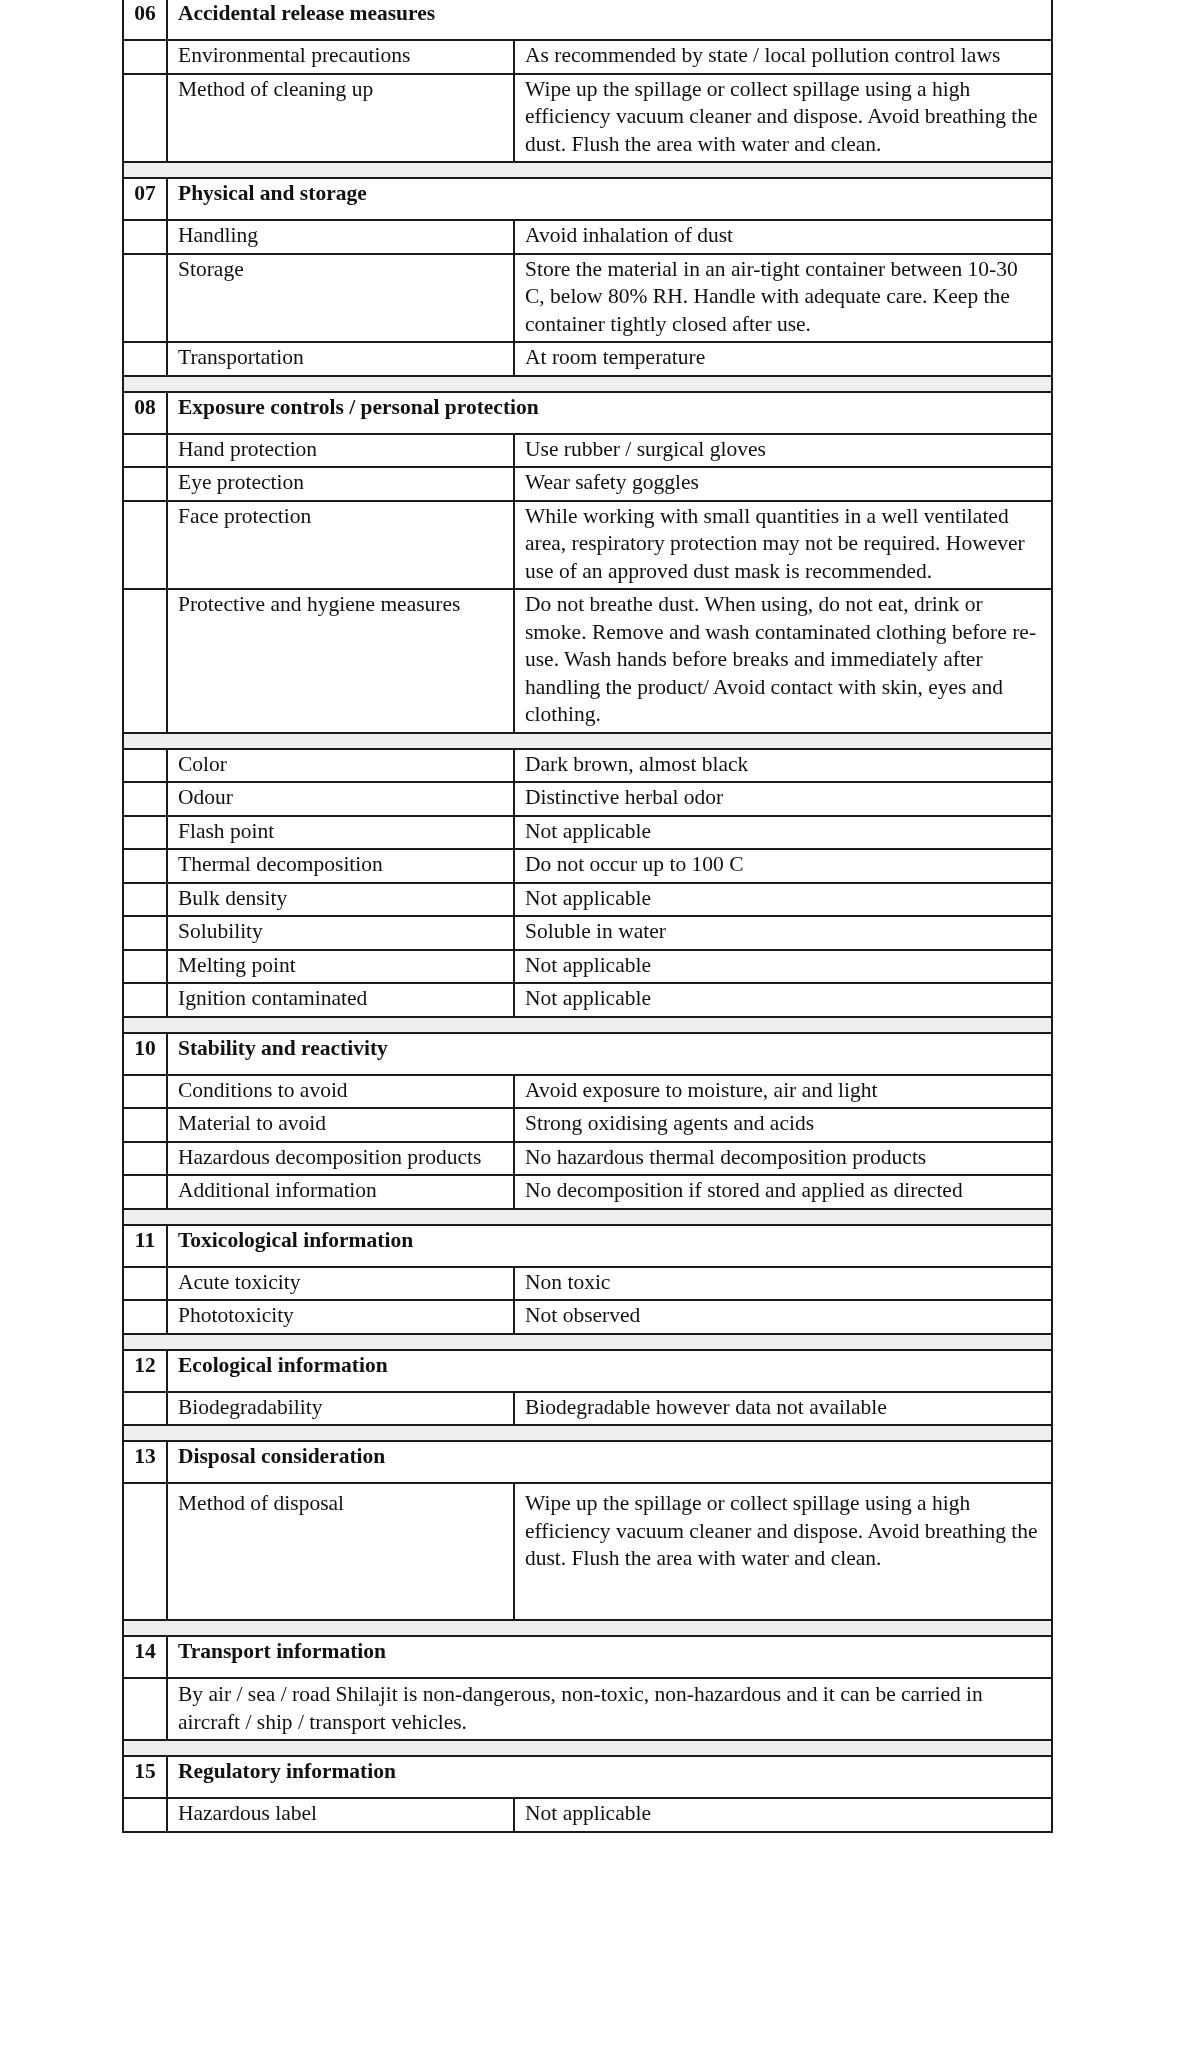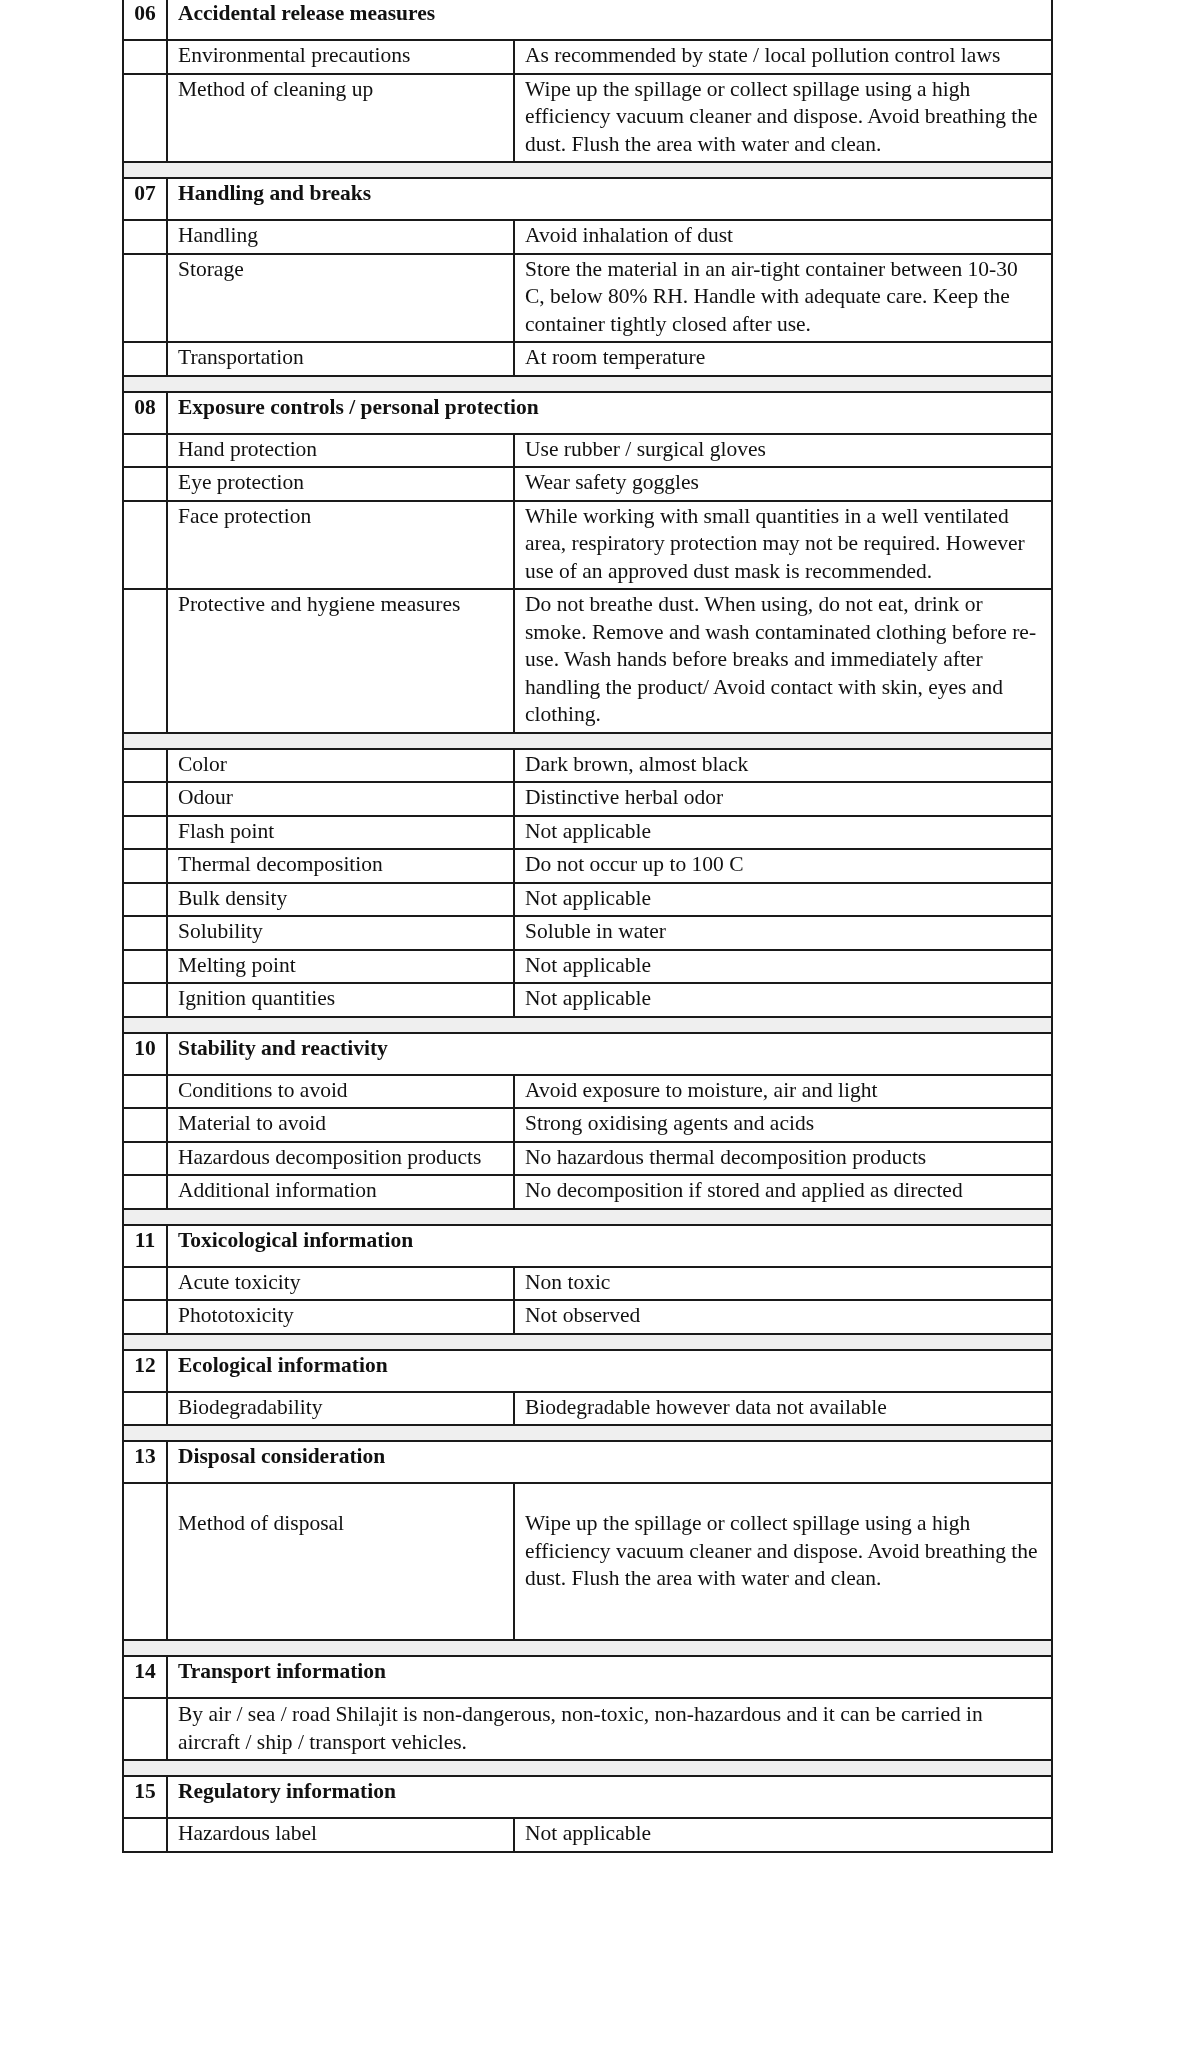--- a/index.html
+++ b/index.html
@@ -10,21 +10,21 @@
   td { border: 2.5px solid #1a1a1a; vertical-align: top; font-size: 21.5px; line-height: 27.5px; padding: 1px 10px 3px 10px; }
   col.c-num { width: 44px; }
   col.c-label { width: 347px; }
   col.c-val { width: 538px; }
   tr.spacer td { background: #efefef; height: 14px; padding: 0; }
   tr.sec-head td { height: 36px; padding-top: 1px; font-weight: bold; }
   tr.sec-head td.num { text-align: center; padding-left: 0; padding-right: 0; }
   td.num { padding-left: 0; padding-right: 0; text-align: center; }
   td.label { }
   td.value { }
-  tr.tall-disposal td { padding-top: 26px; height: 126px; }
+  tr.tall-disposal td { padding-top: 6px; height: 126px; }
   tr.span-text td.full { padding-top: 2px; padding-bottom: 3px; border-radius: 22px; }
 </style>
 </head>
 <body>
 
 <div id="sheet">
 <table>
   <colgroup>
         <col class="c-num">
         <col class="c-label">
@@ -45,21 +45,21 @@
       <td class="num"></td>
       <td class="label">Method of cleaning up</td>
       <td class="value">Wipe up the spillage or collect spillage using a high efficiency vacuum cleaner and dispose. Avoid breathing the dust. Flush the area with water and clean.</td>
     </tr>
     <tr class="spacer">
           <td colspan="3"></td>
         </tr>
 
     <tr class="sec-head">
       <td class="num">07</td>
-      <td colspan="2">Handling and breaks</td>
+      <td colspan="2">Physical and storage</td>
     </tr>
     <tr>
       <td class="num"></td>
       <td class="label">Handling</td>
       <td class="value">Avoid inhalation of dust</td>
     </tr>
     <tr>
       <td class="num"></td>
       <td class="label">Storage</td>
       <td class="value">Store the material in an air-tight container between 10-30 C, below 80% RH. Handle with adequate care. Keep the container tightly closed after use.</td>
@@ -131,21 +131,21 @@
           <td class="label">Solubility</td>
           <td class="value">Soluble in water</td>
         </tr>
     <tr>
           <td class="num"></td>
           <td class="label">Melting point</td>
           <td class="value">Not applicable</td>
         </tr>
     <tr>
           <td class="num"></td>
-          <td class="label">Ignition quantities</td>
+          <td class="label">Ignition contaminated</td>
           <td class="value">Not applicable</td>
         </tr>
     <tr class="spacer">
           <td colspan="3"></td>
         </tr>
 
     <tr class="sec-head">
       <td class="num">10</td>
       <td colspan="2">Stability and reactivity</td>
     </tr>

